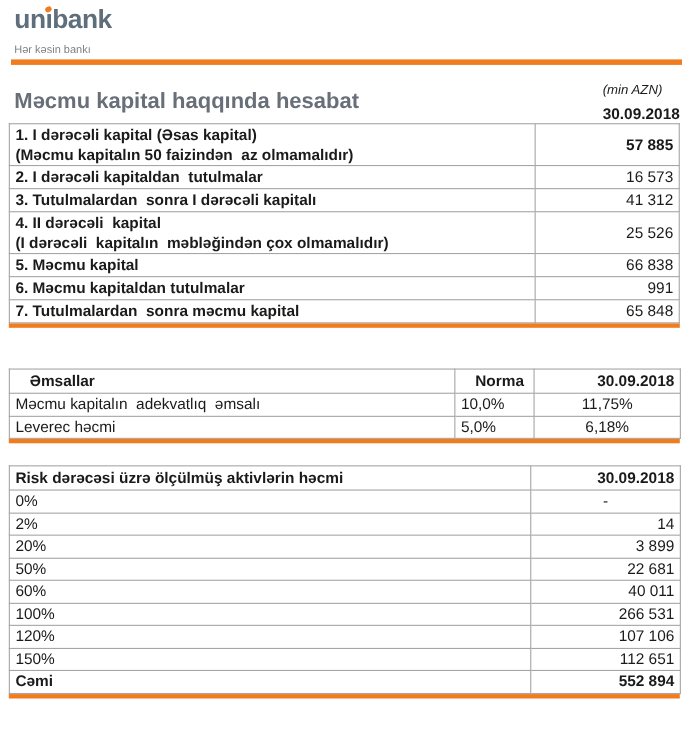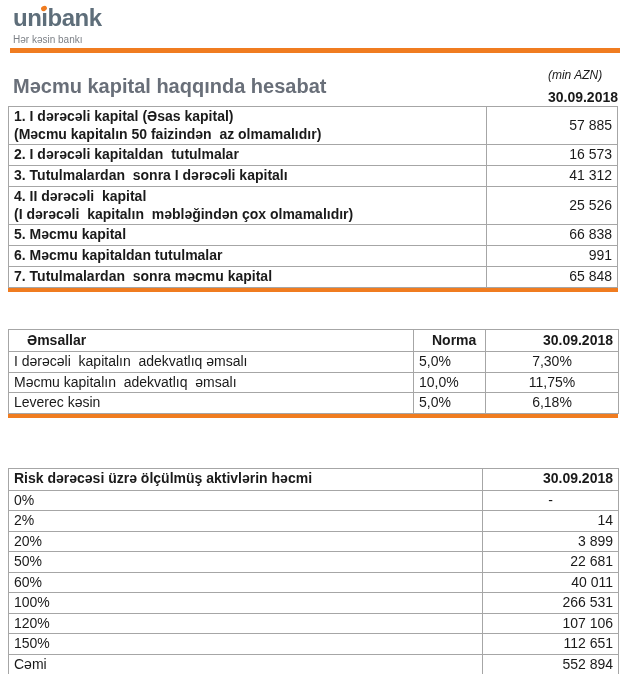--- a/index.html
+++ b/index.html
@@ -24,21 +24,21 @@
   .logo-block{padding:5px 0 0 13px;}
   .wordmark{
     font-size:24px;font-weight:700;color:var(--logo-color);
     letter-spacing:-0.5px;line-height:26px;
   }
   .logo-i{position:relative;}
   .logo-i::after{
     content:"";position:absolute;left:0px;top:2px;width:6px;height:5px;
     background:var(--orange);border-radius:50%;transform:rotate(-28deg);
   }
-  .tagline{font-size:10px;color:var(--tagline-color);line-height:11px;margin-top:3px;}
+  .tagline{font-size:10px;color:var(--tagline-color);line-height:11px;margin-top:9px;}
 
   
   .brand-bar{height:5px;background:var(--orange);margin:3px 0 0 10px;}
 
   
   .report-header{
     display:flex;justify-content:space-between;align-items:flex-start;
     padding:14px 2px 0 13px;height:51px;
   }
   .page-title{font-size:20px;font-weight:700;color:var(--title-color);margin-top:8px;}
@@ -55,41 +55,41 @@
   table, table td, table th{border:1px solid var(--border-light);}
   table{border:1.5px solid var(--border-dark);}
   td,th{padding:1px 5px;vertical-align:middle;overflow:hidden;white-space:pre-wrap;}
   .orange-underline{height:4px;background:var(--orange);width:610px;margin-left:8px;}
 
   
   .t1{margin-top:2px;}
   .t1 .label{font-weight:700;}
   .t1 td{height:21px;}
   .t1 .value{width:131px;text-align:right;}
-  .t1 .value.bold{font-weight:400;padding-left:48px;}
+  .t1 .value.bold{font-weight:700;padding-left:48px;}
 
   
   .t2{margin-top:37px;}
   .t2 th{font-weight:700;text-align:left;height:22px;padding-left:18px;}
   .t2 td{height:20px;}
   .t2 .col-label{width:405px;}
   .t2 .col-norma{width:72px;}
   .t2 .col-value{width:133px;}
   .t2 th.col-value{text-align:right;}
   .t2 td.col-value{text-align:center;}
 
   
-  .t3{margin-top:50px;}
+  .t3{margin-top:20px;}
   .t3 th{font-weight:700;text-align:left;height:22px;}
   .t3 td{height:19px;}
   .t3 .col-label{width:474px;}
   .t3 .col-value{width:136px;text-align:right;}
   .t3 th.col-value{text-align:right;}
   .t3 td.center{text-align:center;}
-  .t3 tr.bold td{font-weight:400;}
+  .t3 tr.bold td{font-weight:700;}
 </style>
 </head>
 <body>
 
 <div class="page">
 
   <div class="logo-block">
     <div class="wordmark"><span>un</span><span class="logo-i">ı</span><span>bank</span></div>
     <div class="tagline">Hər kəsin bankı</div>
   </div>
@@ -141,31 +141,26 @@
   <table class="t2">
     <thead>
       <tr>
         <th class="col-label">Əmsallar</th>
         <th class="col-norma">Norma</th>
         <th class="col-value">30.09.2018</th>
       </tr>
     </thead>
     <tbody>
         <tr>
-          <td class="col-label">I dərəcəli  kapitalın  adekvatlıq əmsalı</td>
-          <td class="col-norma">5,0%</td>
-          <td class="col-value">7,30%</td>
-        </tr>
-        <tr>
           <td class="col-label">Məcmu kapitalın  adekvatlıq  əmsalı</td>
           <td class="col-norma">10,0%</td>
           <td class="col-value">11,75%</td>
         </tr>
         <tr>
-          <td class="col-label">Leverec kəsin</td>
+          <td class="col-label">Leverec həcmi</td>
           <td class="col-norma">5,0%</td>
           <td class="col-value">6,18%</td>
         </tr>
       </tbody>
   </table>
   <div class="orange-underline"></div>
 
   <table class="t3">
     <thead>
       <tr>

